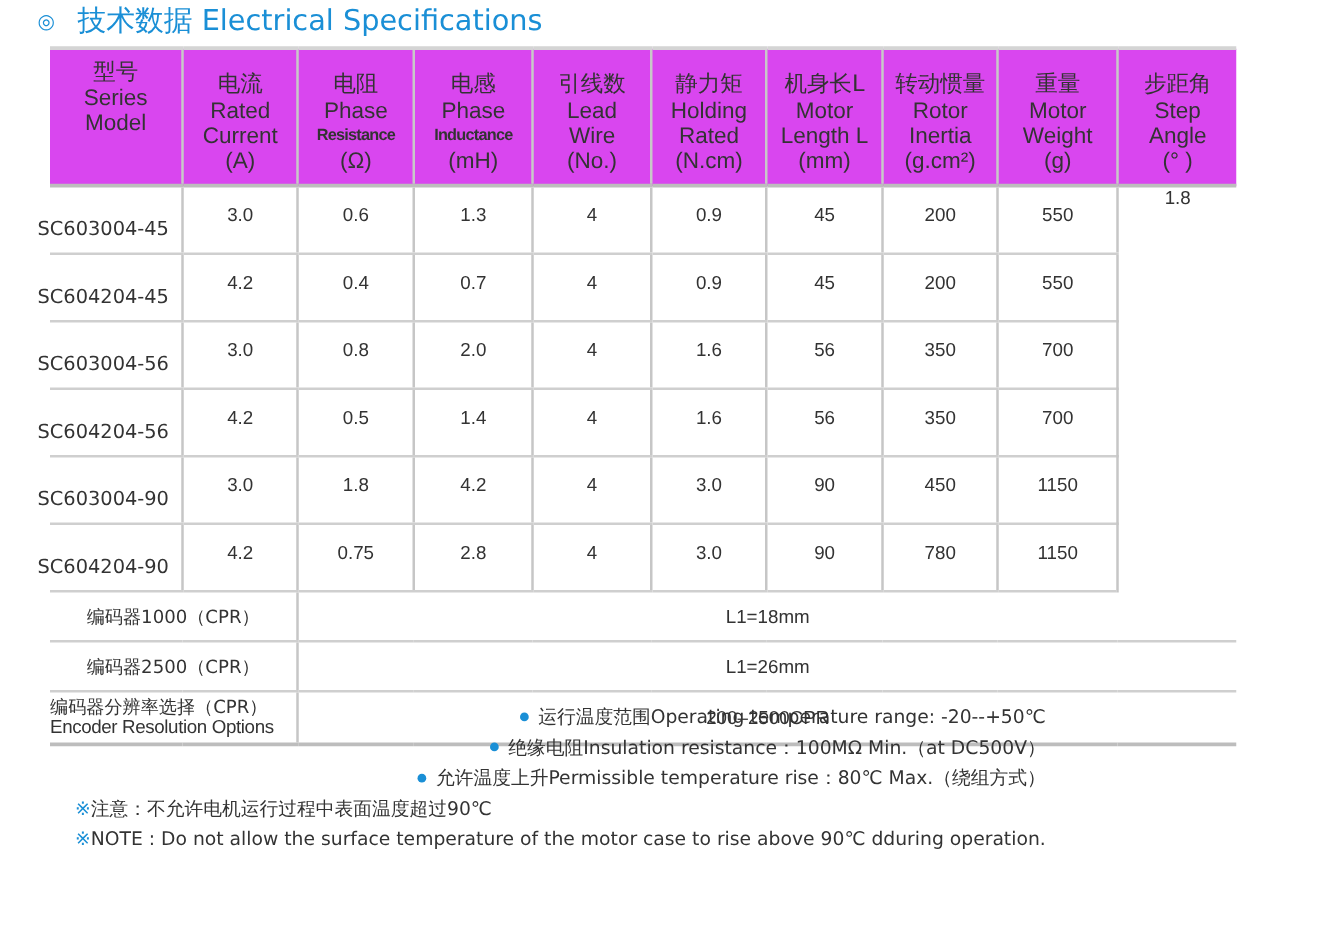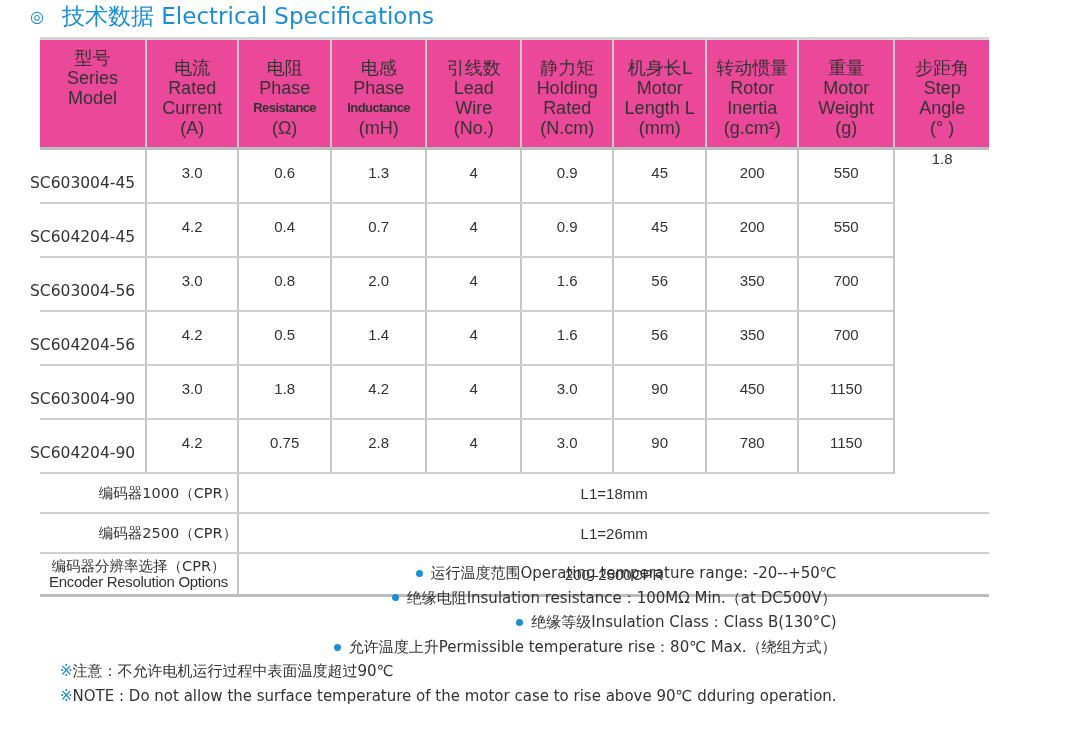--- a/index.html
+++ b/index.html
@@ -2,34 +2,34 @@
 <html><head>
 <meta charset="utf-8">
 <style>
   html, body { margin: 0; padding: 0; background: #ffffff; }
   body { width: 1071px; height: 750px; position: relative; overflow: hidden;
          font-family: "Liberation Sans", "DejaVu Sans", sans-serif; color: #333; }
   .title { position: absolute; left: 28px; top: 0px; height: 32px; display: flex; align-items: center;
            color: #1a8fd6; font-family: "DejaVu Sans", sans-serif; font-size: 23px; white-space: nowrap; }
   .title .bullet { font-size: 16px; margin-right: 16px; width: 18px; text-align: center; }
   table.spec { position: absolute; left: 40px; top: 37px; border-collapse: collapse; table-layout: fixed; }
-  table.spec th { background: #ec4899; font-weight: normal; color: #333; font-size: 18px; line-height: 20px;
+  table.spec th { background: #d946ef; font-weight: normal; color: #333; font-size: 18px; line-height: 20px;
                   padding: 18px 0 0 0; height: 89px; border-left: 2px solid #c8c8c8; border-top: 3px solid #d4d4d4;
                   border-bottom: 3px solid #bdbdbd; vertical-align: top; text-align: center; }
   table.spec th:first-child { border-left: none; }
   table.spec th .cn { font-family: "DejaVu Sans", sans-serif; font-size: 18px; display: block; }
   table.spec th .sm { font-size: 13px; letter-spacing: -0.6px; font-weight: bold; }
   table.spec td { height: 38px; border-bottom: 2px solid #cfcfcf; border-left: 2px solid #c6c6c6;
                   text-align: center; font-size: 15px; color: #333; padding: 0; vertical-align: middle; }
   table.spec td.model { border-left: none; text-align: left; padding-left: 0; font-family: "DejaVu Sans", sans-serif;
                         font-size: 15.5px; padding-top: 14px; vertical-align: middle; white-space: nowrap; margin-left: -10px; }
   table.spec td.model span { position: relative; left: -10px; }
   table.spec td.num { padding-bottom: 8px; }
   table.spec td.step { border-bottom: none; vertical-align: top; }
-  table.spec td.enc-label { border-left: none; text-align: right; font-size: 14.5px; padding-left: 0; font-family: "DejaVu Sans", sans-serif; }
+  table.spec td.enc-label { border-left: none; text-align: center; font-size: 14.5px; padding-left: 0; font-family: "DejaVu Sans", sans-serif; }
   table.spec td.enc-label span { position: relative; left: 0; }
   table.spec td.enc-val { font-size: 15px; }
   table.spec tr.enc td { height: 38px; }
   table.spec tr.enc td.enc-label { padding-left: 0; }
   table.spec tr.enc3 td { height: 40px; border-bottom: 3px solid #bdbdbd; }
   .enc3-label { line-height: 16px; font-size: 14px; }
   .enc3-label .en { font-family: "Liberation Sans", sans-serif; font-size: 15px; letter-spacing: -0.3px; }
   .notes { position: absolute; left: 52px; top: 502px; font-family: "DejaVu Sans", sans-serif; font-size: 13px;
            color: #444; line-height: 21px; }
   .specs { position: absolute; left: 44px; top: 561px; font-family: "DejaVu Sans", sans-serif; font-size: 15px;
@@ -193,21 +193,21 @@
     </tr>
     <tr class="enc">
       <td class="enc-label" colspan="2">编码器1000（CPR）</td>
       <td class="enc-val" colspan="8">L1=18mm</td>
     </tr>
     <tr class="enc">
       <td class="enc-label" colspan="2">编码器2500（CPR）</td>
       <td class="enc-val" colspan="8">L1=26mm</td>
     </tr>
     <tr class="enc enc3">
-      <td class="enc-label enc3-label" colspan="2" style="text-align:center">
+      <td class="enc-label enc3-label" colspan="2" style="text-align:left">
         <span style="display:block">编码器分辨率选择（CPR）</span>
         <span style="display:block" class="en">Encoder Resolution Options</span>
       </td>
       <td class="enc-val" colspan="8">200–2500CPR</td>
     </tr>
   </tbody>
 </table>
 
 <div class="notes">
 </div>
@@ -216,24 +216,20 @@
   <div class="item">
     <span class="dot"></span>
     <span>运行温度范围Operating temperature range: -20--+50℃</span>
   </div>
   <div class="item">
     <span class="dot"></span>
     <span>绝缘电阻Insulation resistance：100MΩ Min.（at DC500V）</span>
   </div>
   <div class="item">
     <span class="dot"></span>
-    <span>绝缘等级Insulation Class：Class B(130°C)</span>
-  </div>
-  <div class="item">
-    <span class="dot"></span>
     <span>允许温度上升Permissible temperature rise：80℃ Max.（绕组方式）</span>
   </div>
   <div class="sub">
     <span class="mark">※</span><span>注意：不允许电机运行过程中表面温度超过90℃</span>
   </div>
   <div class="sub">
     <span class="mark">※</span><span>NOTE : Do not allow the surface temperature of the motor case to rise above 90℃ dduring operation.</span>
   </div>
 </div>
 

